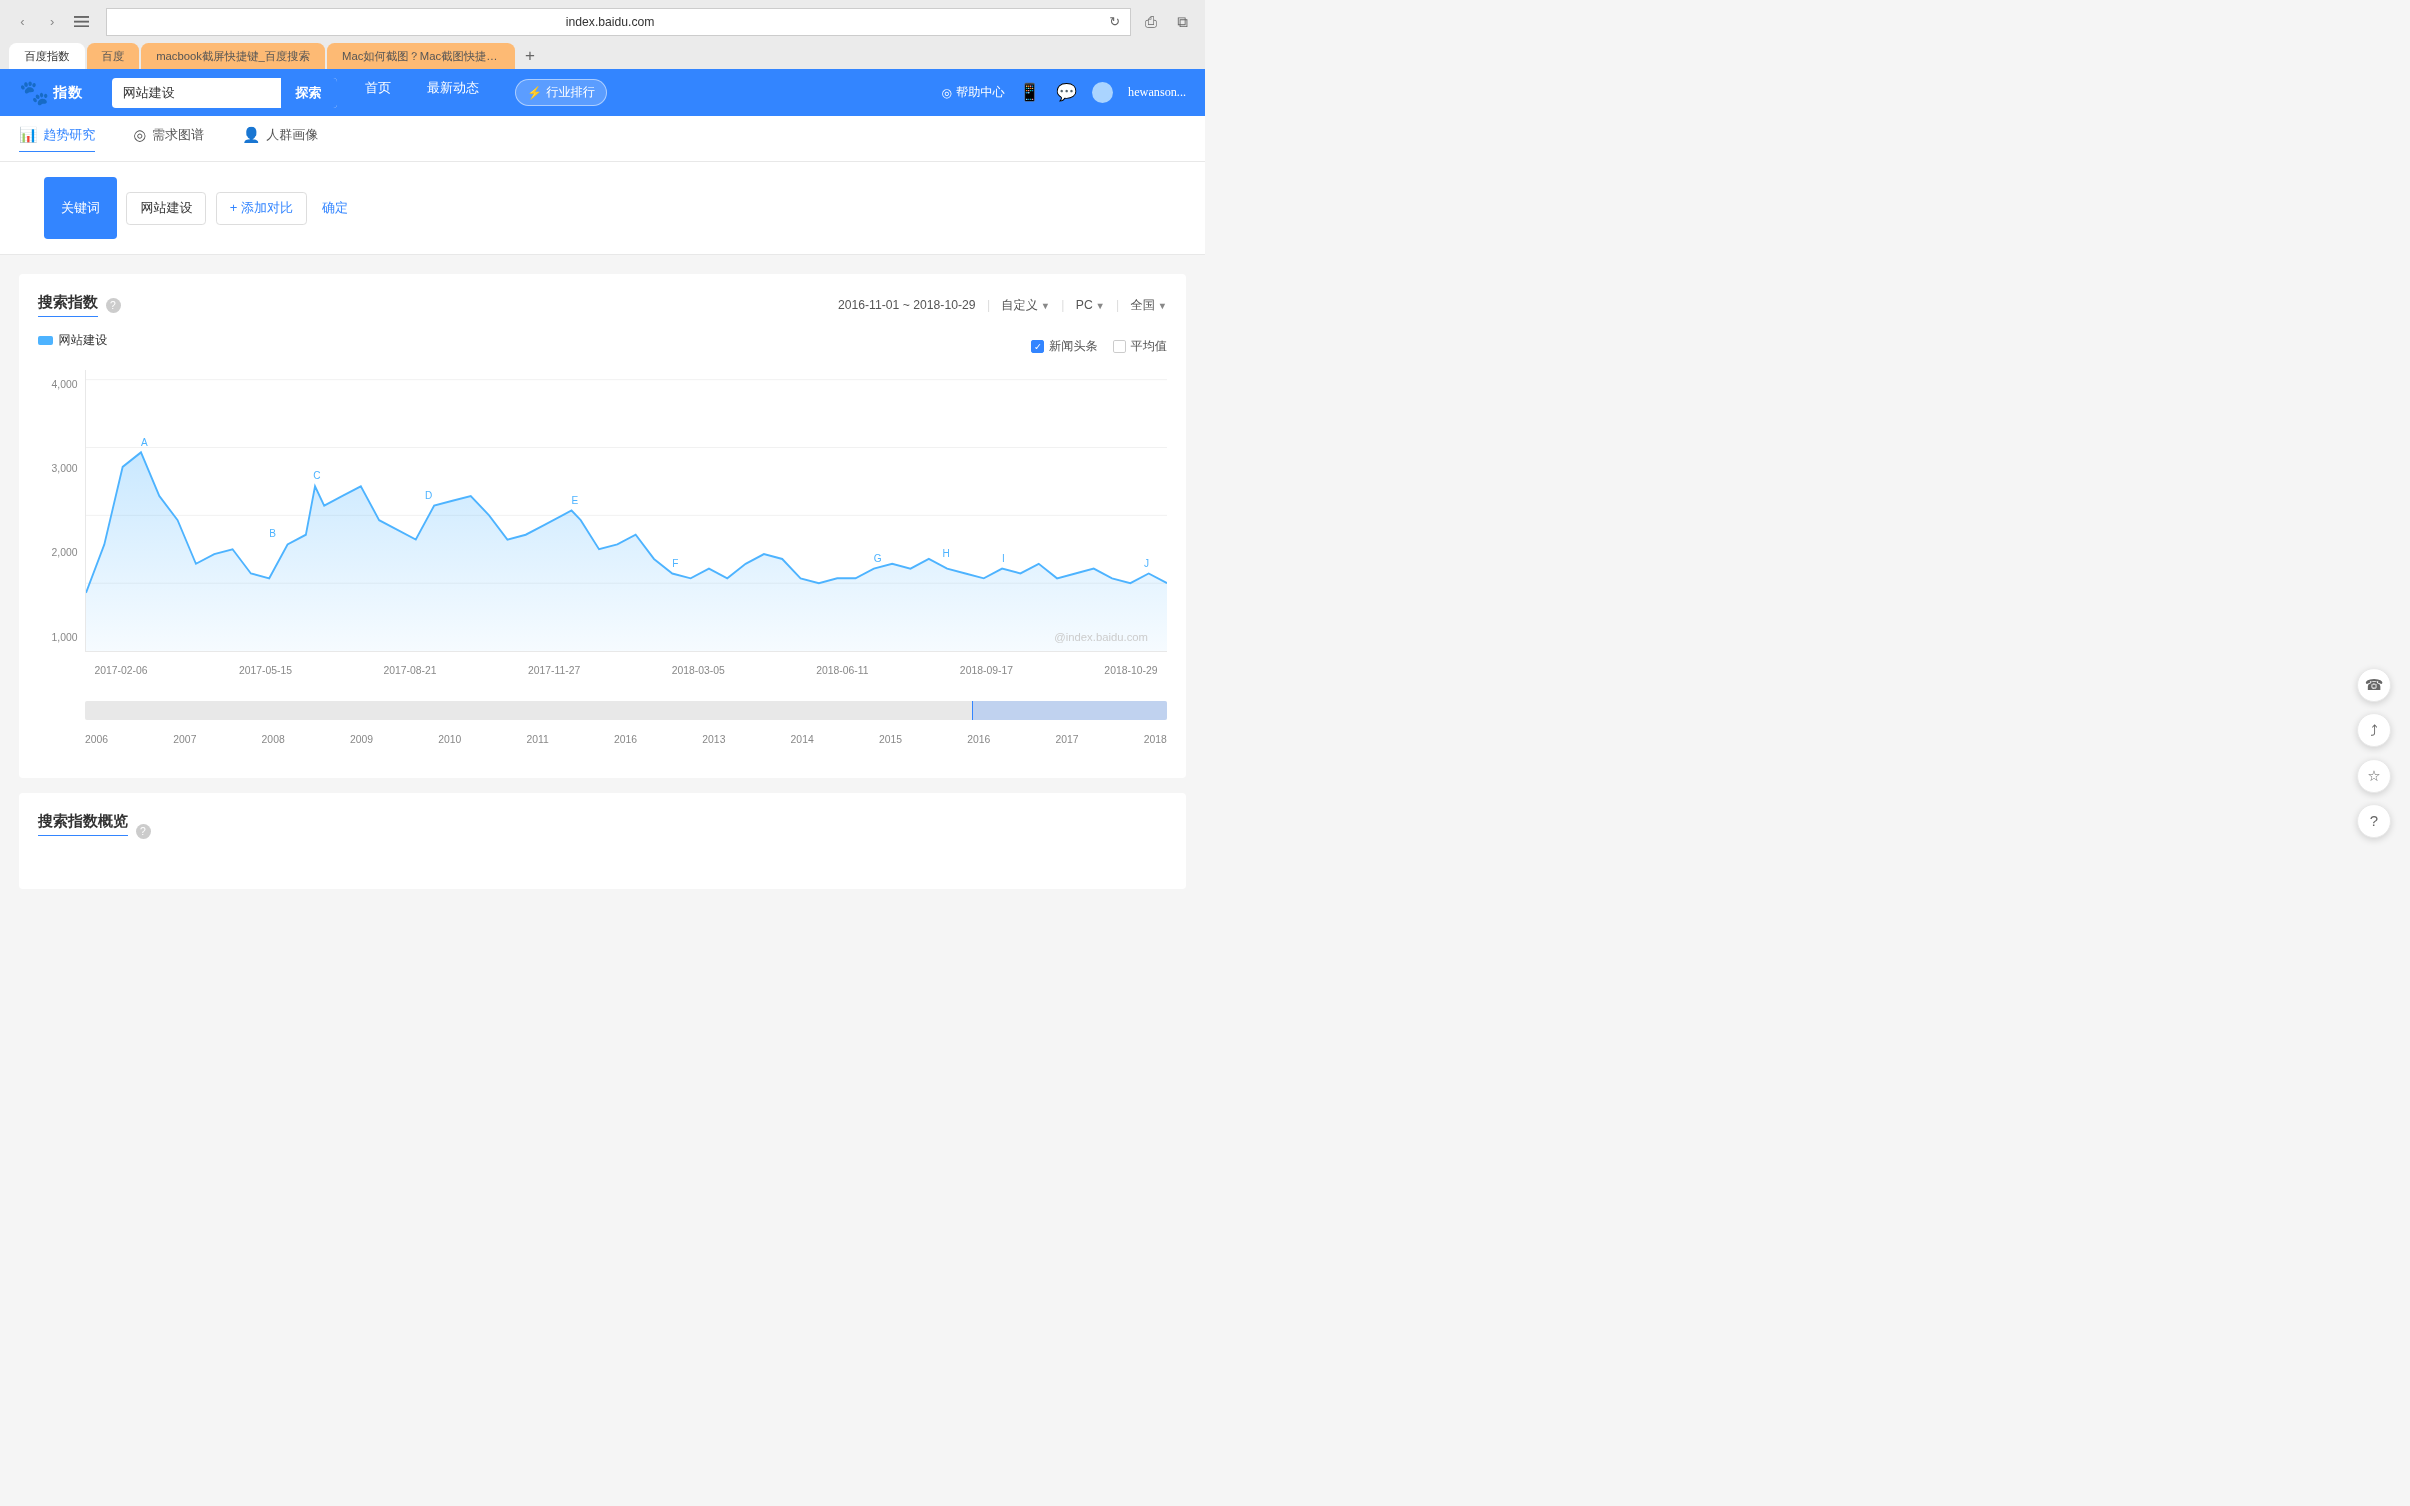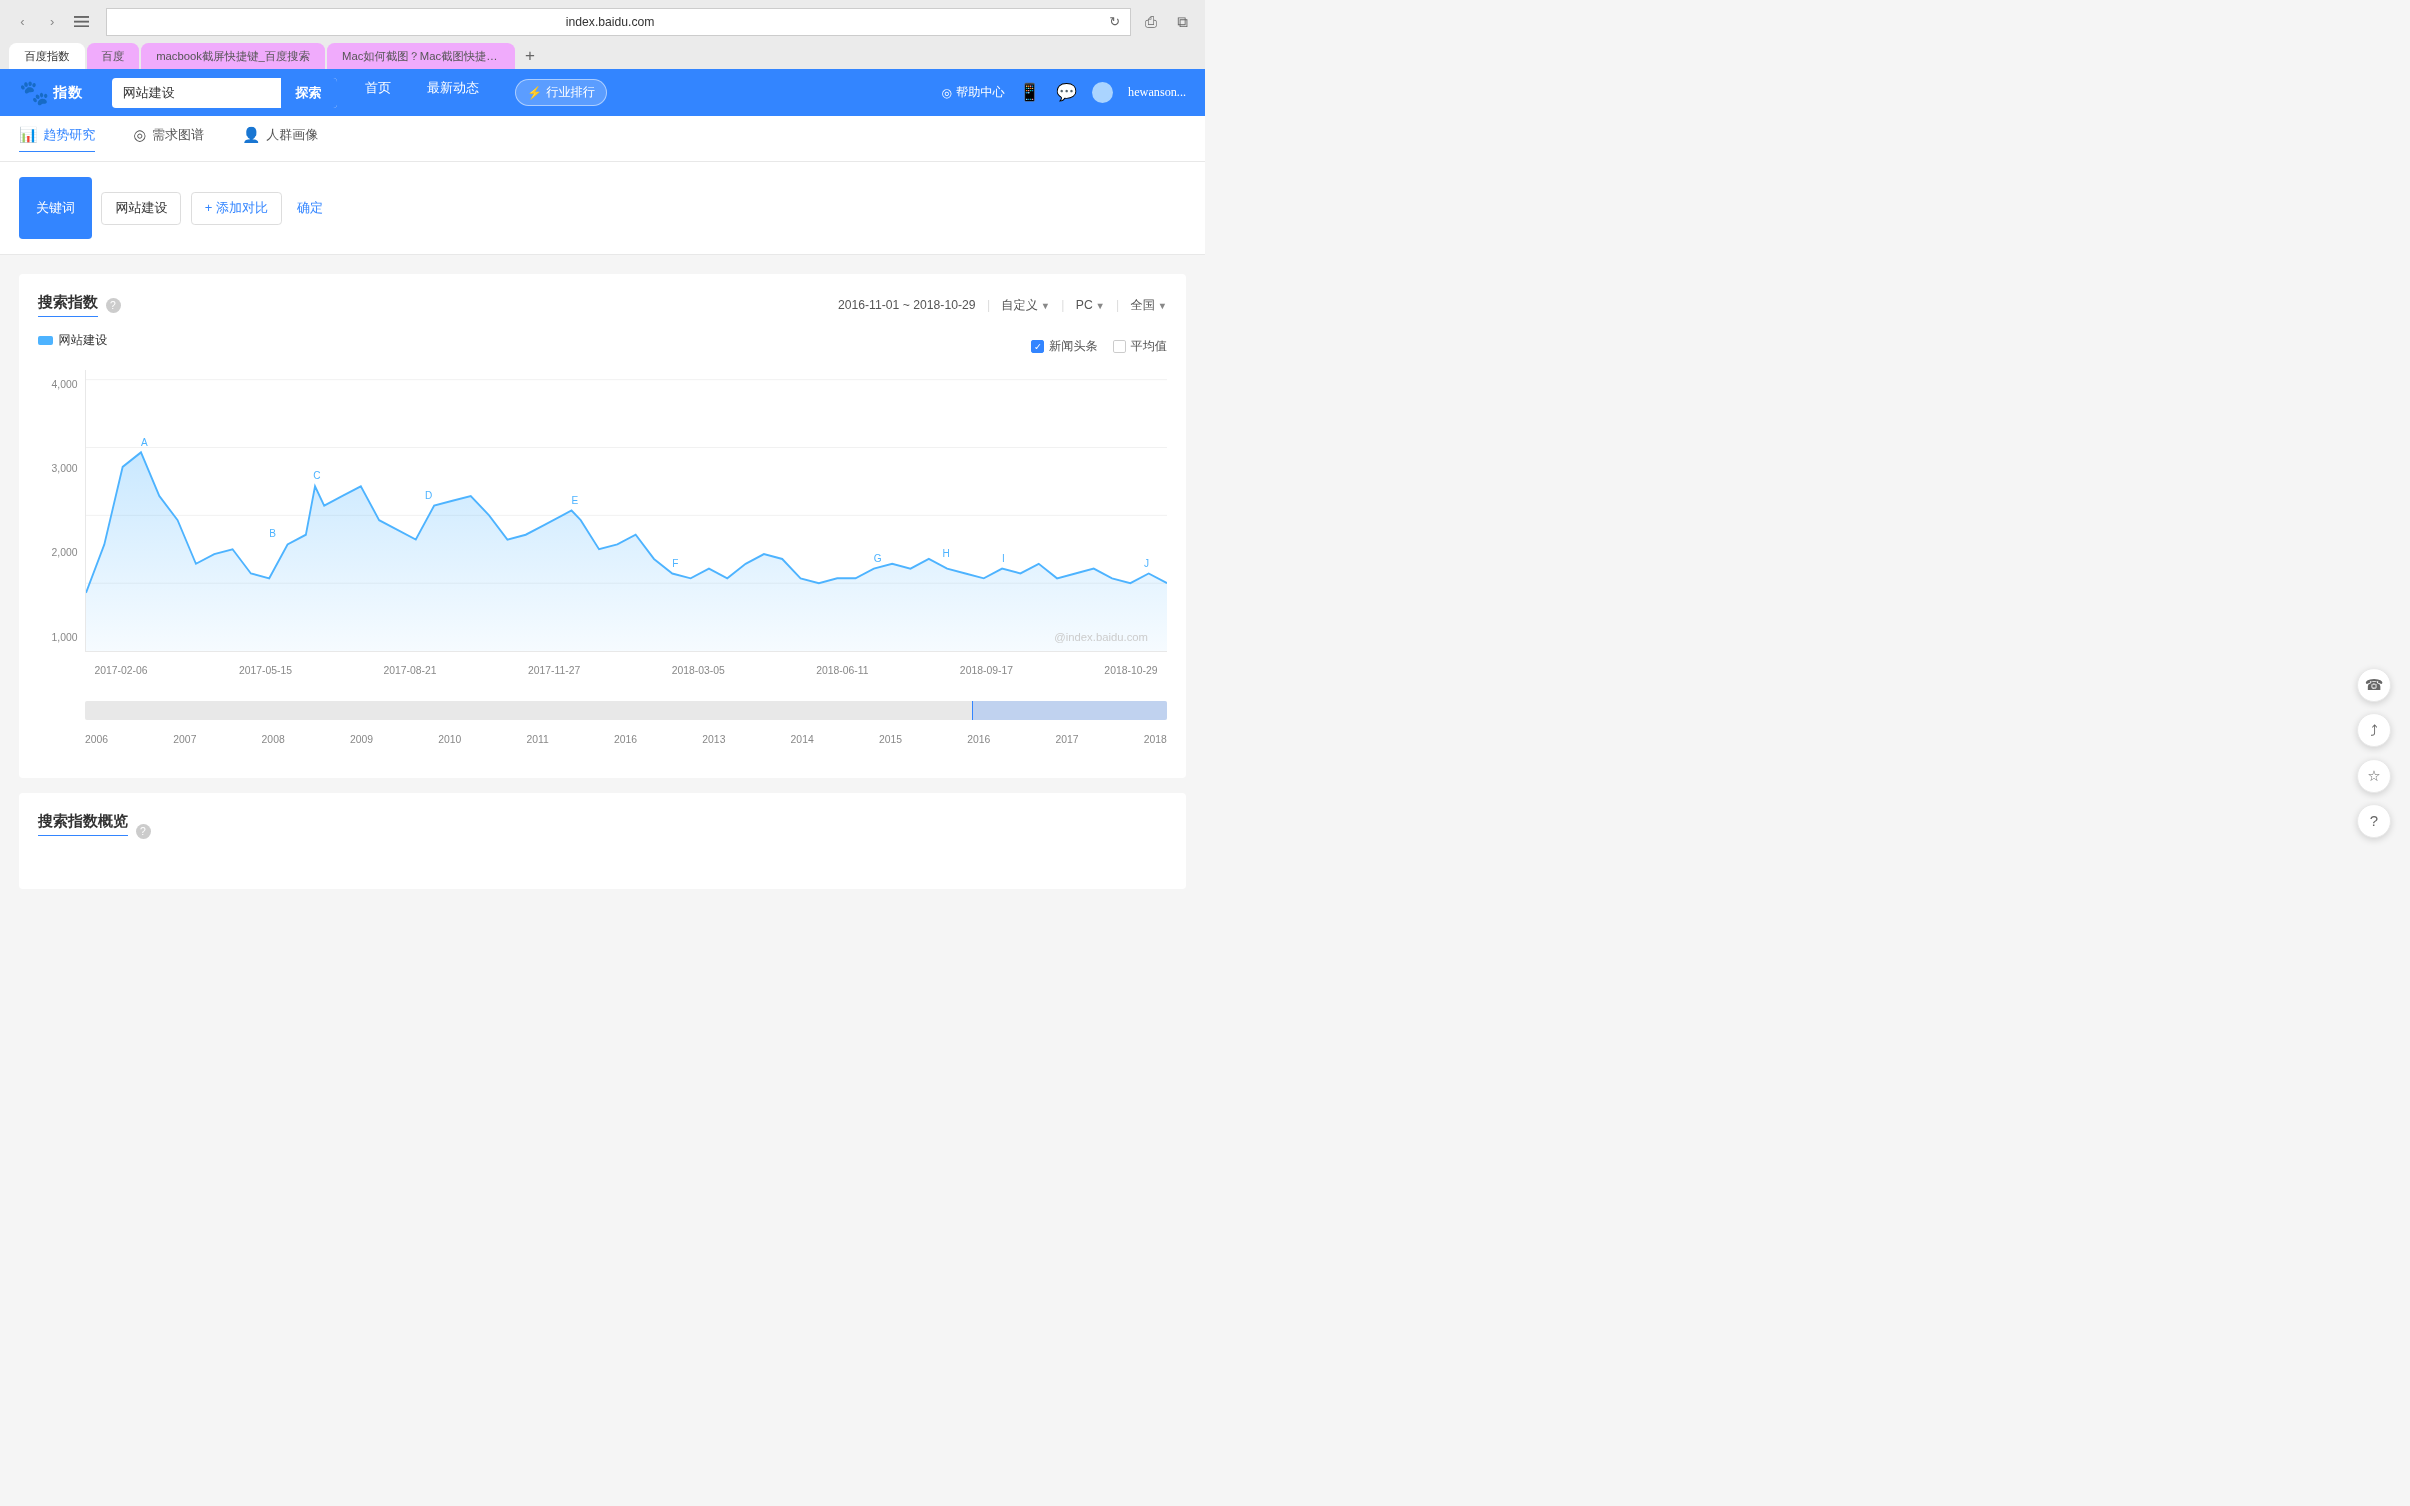--- a/index.html
+++ b/index.html
@@ -12,21 +12,21 @@
     .nav-btn { width: 26px; height: 26px; border-radius: 50%; border: none; background: transparent; cursor: pointer; display: flex; align-items: center; justify-content: center; color: #888; font-size: 13px; }
     .sidebar-toggle { width: 26px; height: 26px; border: none; background: transparent; cursor: pointer; display: flex; align-items: center; justify-content: center; color: #666; margin-right: 3.8px; }
     .address-bar-wrap { flex: 1; display: flex; align-items: center; background: white; border-radius: 0; padding: 3.8px 9.4px; border: 0.9px solid #ccc; height: 28px; }
     .address-bar { flex: 1; border: none; outline: none; font-size: 12.2px; color: #333; text-align: center; background: transparent; }
     .reload-btn { color: #666; cursor: pointer; font-size: 13px; margin-left: 5.6px; }
     .browser-actions { display: flex; gap: 5.6px; align-items: center; }
     .browser-action-btn { width: 26px; height: 26px; border: none; background: transparent; cursor: pointer; display: flex; align-items: center; justify-content: center; color: #666; font-size: 15px; }
 
     
     .browser-tabs { display: flex; align-items: flex-end; gap: 2px; }
-    .browser-tab { padding: 5.6px 15px; background: #f0abfc; border-radius: 7.5px 7.5px 0 0; font-size: 11.3px; color: #555; cursor: pointer; max-width: 188px; white-space: nowrap; overflow: hidden; text-overflow: ellipsis; }
+    .browser-tab { padding: 5.6px 15px; background: #fdba74; border-radius: 7.5px 7.5px 0 0; font-size: 11.3px; color: #555; cursor: pointer; max-width: 188px; white-space: nowrap; overflow: hidden; text-overflow: ellipsis; }
     .browser-tab.active { background: white; color: #333; }
     .new-tab-btn { width: 26px; height: 26px; border: none; background: transparent; cursor: pointer; color: #666; font-size: 17px; }
 
     
     .page { background: white; }
 
     
     .baidu-header { background: #3385ff; padding: 0 19px; height: 47px; display: flex; align-items: center; gap: 19px; }
     .logo-wrap { display: flex; align-items: center; margin-right: 9.4px; }
     .logo-text { color: white; font-size: 19px; font-weight: bold; display: flex; align-items: center; gap: 3.8px; }
@@ -43,21 +43,21 @@
     .username { color: white; font-size: 12.2px; font-family: Liberation Serif, serif; }
 
     
     .sub-nav { background: white; border-bottom: 0.9px solid #e8e8e8; padding: 9.4px 19px; display: flex; gap: 38px; }
     .sub-nav-item { display: flex; align-items: center; gap: 5.6px; font-size: 13px; color: #555; cursor: pointer; padding-bottom: 7.5px; }
     .sub-nav-item.active { color: #3385ff; border-bottom: 1.9px solid #3385ff; }
     .sub-nav-icon { font-size: 15px; }
 
     
     .keyword-bar { background: white; padding: 15px 19px; border-bottom: 0.9px solid #e8e8e8; display: flex; align-items: center; gap: 9.4px; }
-    .keyword-tag-btn { background: #3385ff; color: white; border: none; border-radius: 3.8px; padding: 22px 17px; font-size: 13px; cursor: pointer; }
+    .keyword-tag-btn { background: #3385ff; color: white; border: none; border-radius: 3.8px; padding: 22px 17px; font-size: 13px; cursor: pointer; margin-left: 25px; }
     .keyword-chip { background: white; border: 0.9px solid #ddd; border-radius: 3.8px; padding: 6.6px 13px; font-size: 13px; color: #333; display: flex; align-items: center; gap: 3.8px; cursor: pointer; }
     .add-compare-btn { background: white; border: 0.9px solid #ddd; border-radius: 3.8px; padding: 6.6px 13px; font-size: 13px; color: #3385ff; display: flex; align-items: center; gap: 3.8px; cursor: pointer; }
     .confirm-btn { color: #3385ff; font-size: 13px; background: none; border: none; cursor: pointer; padding: 0 5.6px; }
 
     
     .main-content { padding: 19px; background: #f5f5f5; }
 
     
     .card { background: white; border-radius: 3.8px; padding: 19px; margin-bottom: 15px; }
     .card-header { display: flex; align-items: center; justify-content: space-between; margin-bottom: 15px; }

